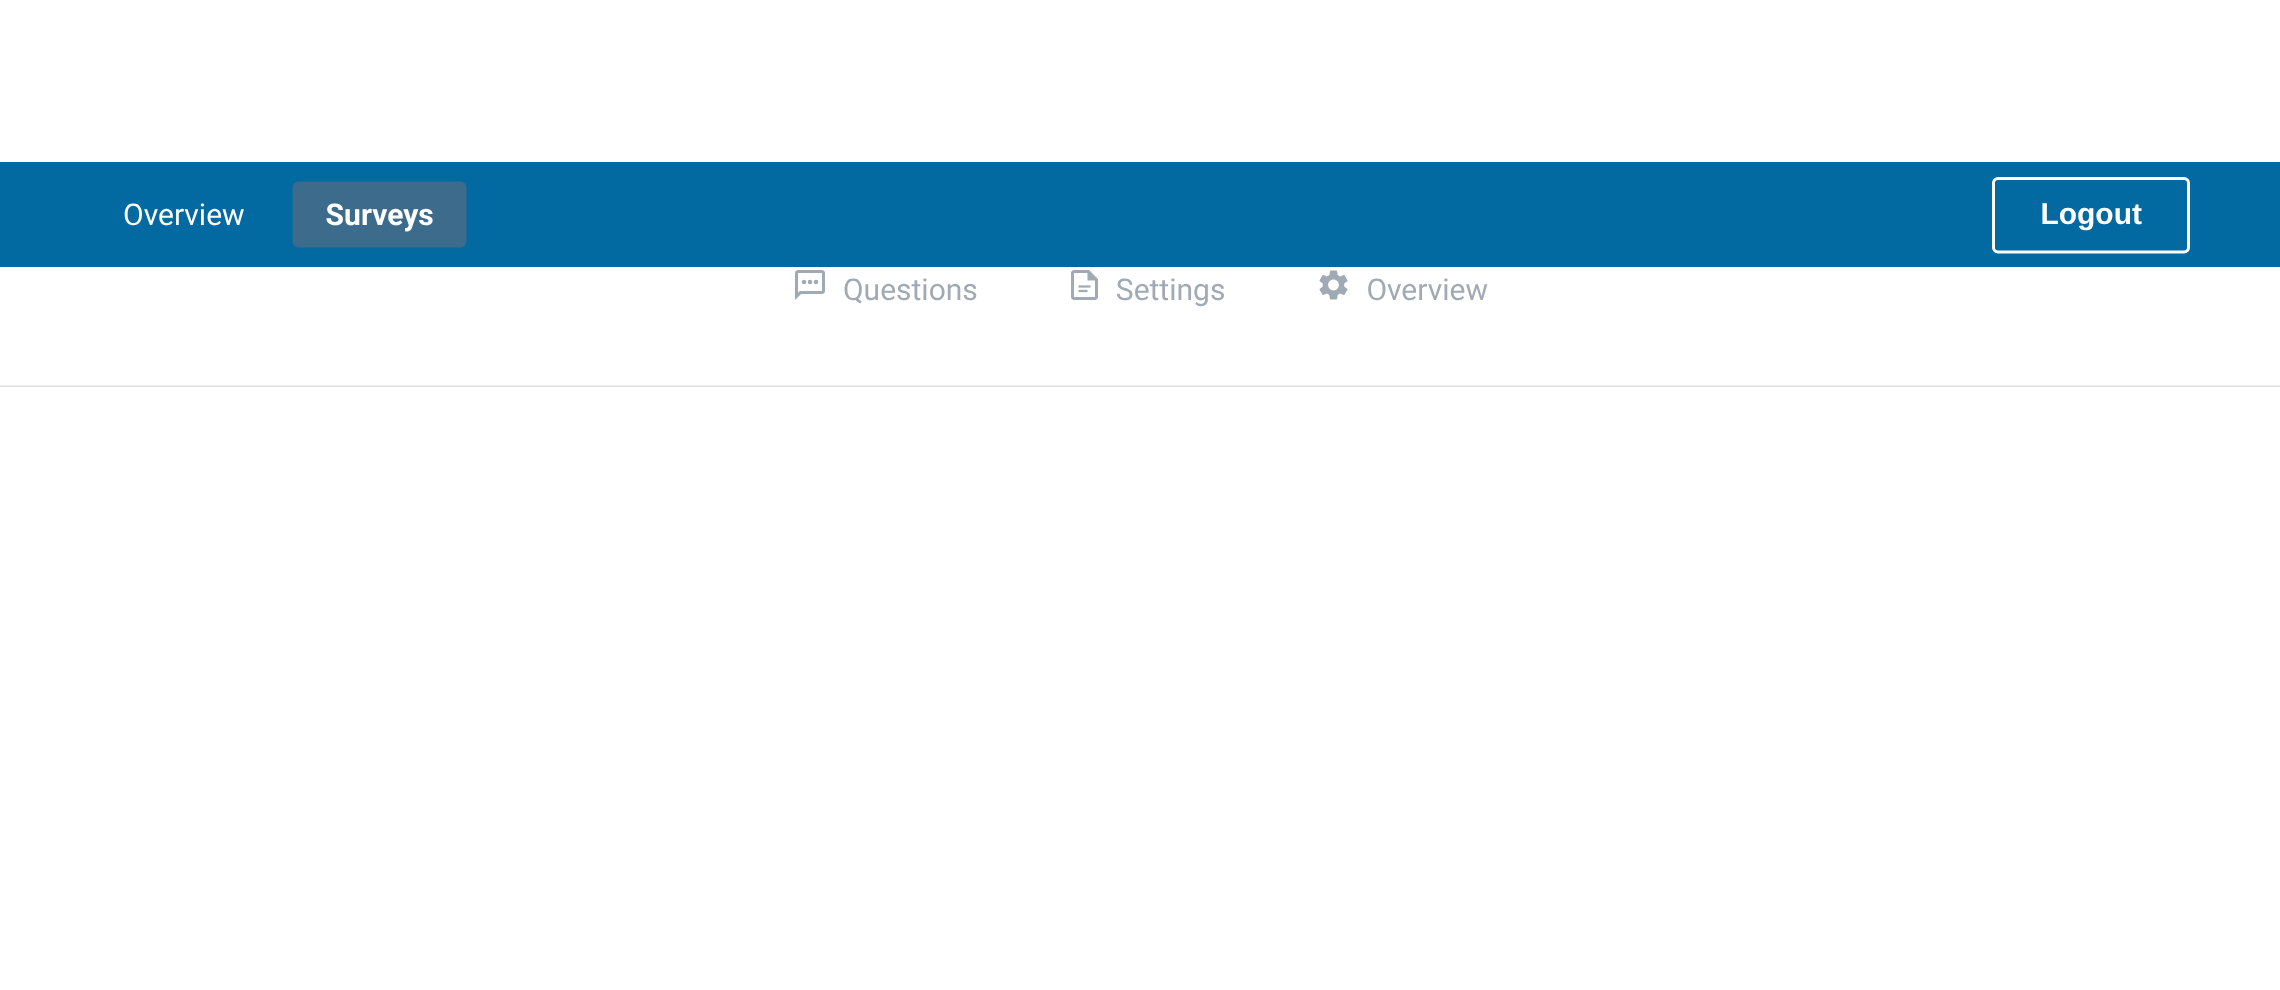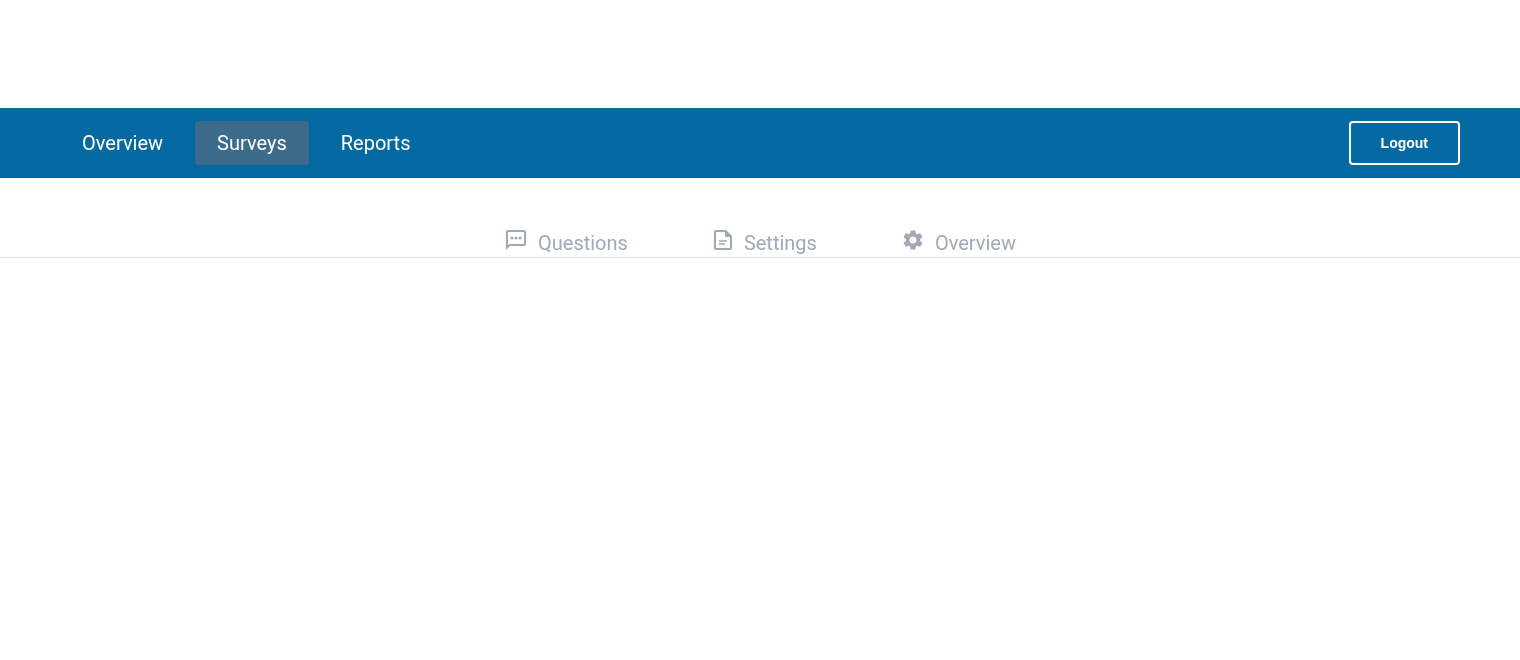--- a/index.html
+++ b/index.html
@@ -43,42 +43,42 @@
       font-weight: 400;
       padding: 10px 22px;
       cursor: pointer;
       border-radius: 4px;
       text-decoration: none;
       display: inline-block;
     }
 
     .nav-item.active {
       background-color: #3d6b8c;
-      font-weight: 400;
+      font-weight: 700;
     }
 
     .logout-btn {
       color: #ffffff;
-      font-size: 14px;
+      font-size: 20px;
       font-weight: 700;
       padding: 12px 30px;
       border: 2px solid #ffffff;
       border-radius: 4px;
       cursor: pointer;
       background: transparent;
     }
 
     
     .sub-nav {
       background-color: #ffffff;
       height: 80px;
       display: flex;
-      align-items: flex-end;
+      align-items: flex-start;
       justify-content: center;
-      gap: 84px;
+      gap: 60px;
       border-bottom: 1px solid #e0e0e0;
     }
 
     .sub-nav-item {
       display: flex;
       align-items: center;
       gap: 10px;
       color: #a0aab4;
       font-size: 20px;
       font-weight: 400;
@@ -99,21 +99,20 @@
   </style>
 </head>
 <body>
 
 <div class="top-spacer"></div>
 
 <nav class="main-nav">
   <div class="nav-left">
     <a class="nav-item">Overview</a>
     <a class="nav-item active">Surveys</a>
-    <a class="nav-item">Reports</a>
   </div>
   <button class="logout-btn">Logout</button>
 </nav>
 
 <div class="sub-nav">
   <a class="sub-nav-item">
     <span class="sub-nav-icon">
       <svg width="24" height="24" viewBox="0 0 24 24" fill="none" xmlns="http://www.w3.org/2000/svg">
         <path d="M20 2H4C2.9 2 2 2.9 2 4V22L6 18H20C21.1 18 22 17.1 22 16V4C22 2.9 21.1 2 20 2ZM20 16H5.17L4 17.17V4H20V16Z" fill="#a0aab4"></path>
         <circle cx="8" cy="10" r="1.5" fill="#a0aab4"></circle>

